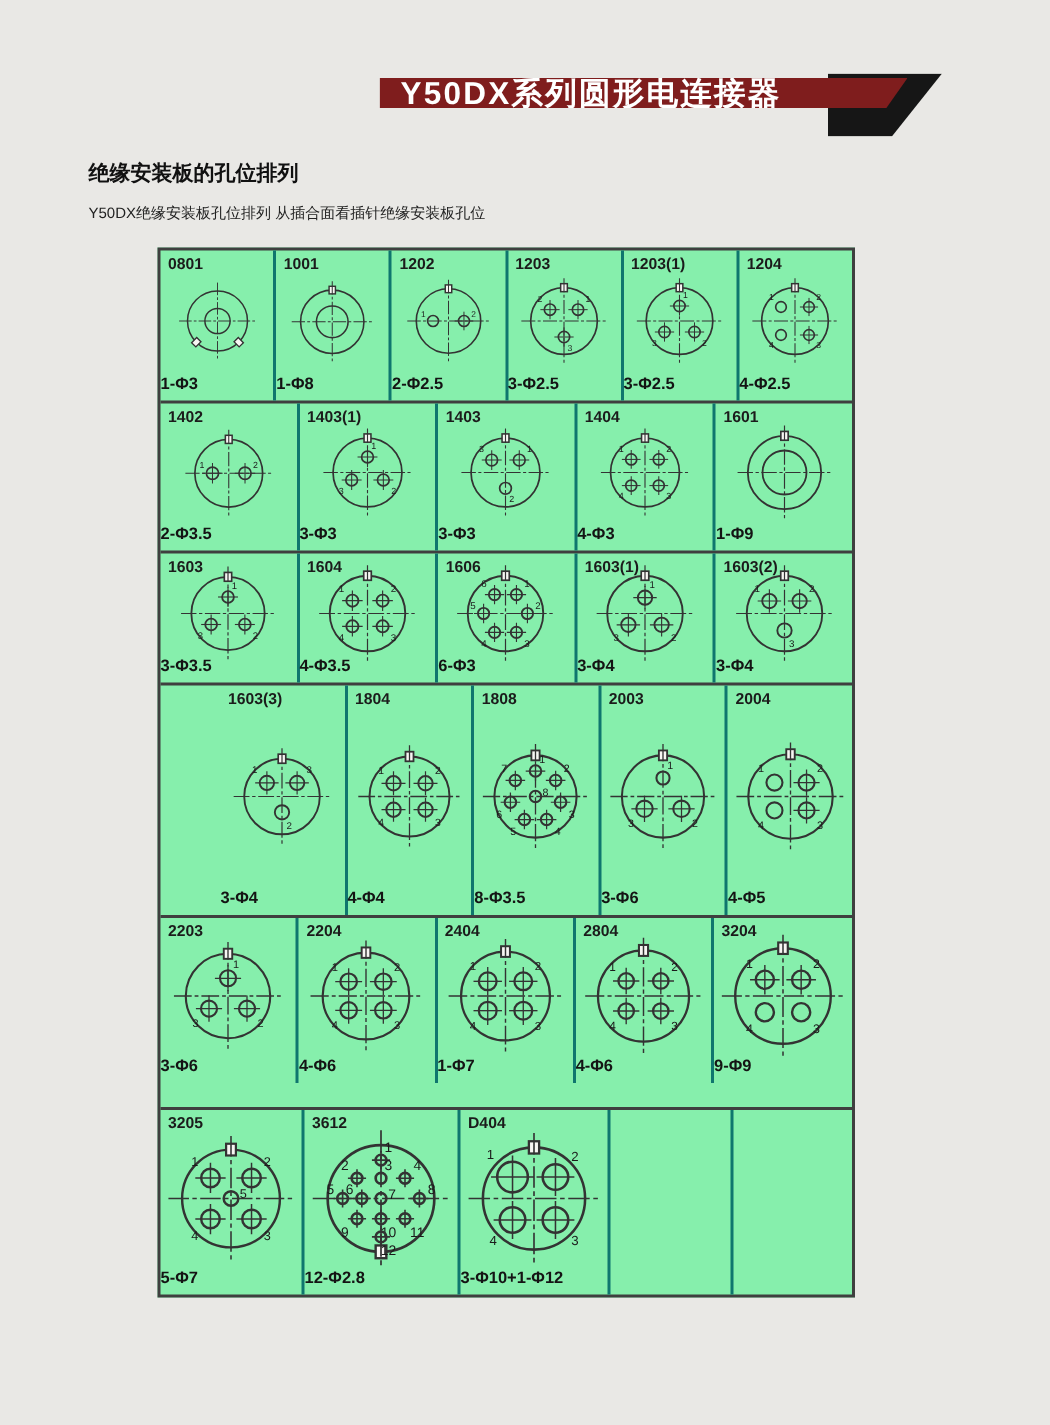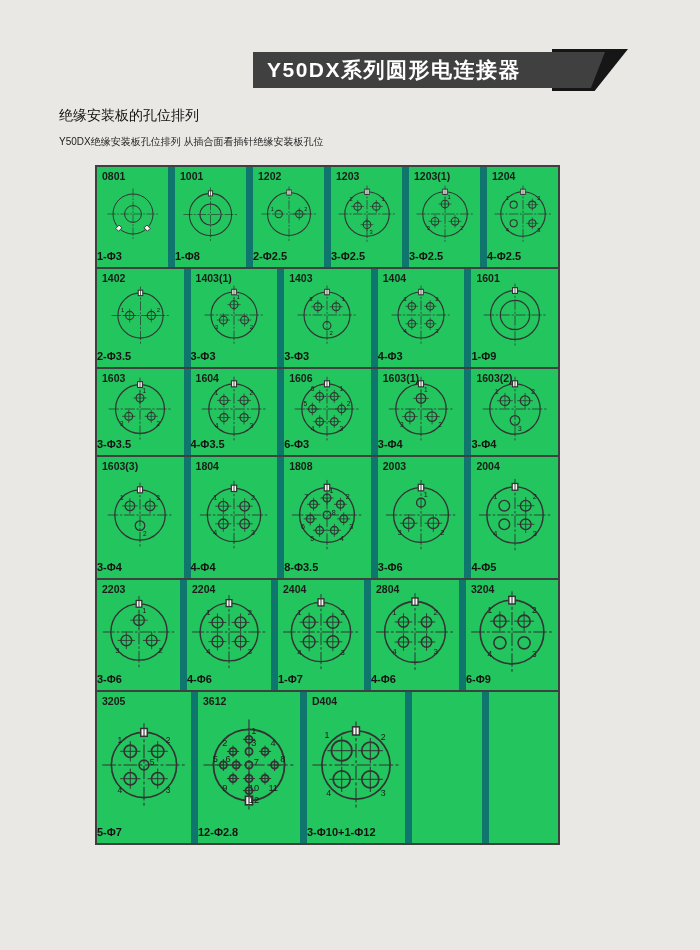--- a/index.html
+++ b/index.html
@@ -2,32 +2,32 @@
 <html><head>
 <meta charset="utf-8">
 <style>
   html,body{margin:0;padding:0;}
   body{font-family:"Liberation Sans","DejaVu Sans",sans-serif;}
   #page{position:relative;width:700px;height:950px;background:#e9e8e5;overflow:hidden;}
 
   
   #banner-tip{position:absolute;left:552px;top:49px;width:76px;height:42px;background:#161616;
     clip-path:polygon(0 0,100% 0,56% 100%,0 100%);}
-  #banner{position:absolute;left:253px;top:52px;width:352px;height:36px;background:#404040;
+  #banner{position:absolute;left:253px;top:52px;width:352px;height:20px;background:#7f1d1d;
     clip-path:polygon(0 0,100% 0,96% 100%,0 100%);display:flex;align-items:center;}
   #banner span{color:#ffffff;font-size:21px;font-weight:700;letter-spacing:1.5px;padding-left:14px;}
 
-  #section-title{position:absolute;left:59px;top:107px;font-size:14px;font-weight:400;color:#111;}
+  #section-title{position:absolute;left:59px;top:107px;font-size:14px;font-weight:700;color:#111;}
   #subtitle{position:absolute;left:59px;top:135px;font-size:10px;color:#222;}
 
   
-  #grid{position:absolute;left:95px;top:165px;width:465px;border:2px solid #3f3f3f;background:#22c55e;box-sizing:border-box;}
+  #grid{position:absolute;left:105px;top:165px;width:465px;border:2px solid #3f3f3f;background:#86efac;box-sizing:border-box;}
   .trow{display:flex;border-top:2px solid #3f3f3f;box-sizing:border-box;}
   .trow:first-child{border-top:none;}
-  .cell{position:relative;flex:1 1 0;border-left:7px solid #0f766e;box-sizing:border-box;
+  .cell{position:relative;flex:1 1 0;border-left:2px solid #0f766e;box-sizing:border-box;
     display:flex;align-items:center;justify-content:center;padding:10px 2px 16px 2px;}
   .cell:first-child{border-left:none;}
   .code{position:absolute;top:3px;left:5px;font-size:10.5px;font-weight:700;color:#1b1b1b;white-space:nowrap;}
   .spec{position:absolute;bottom:5px;left:0;width:100%;text-align:left;font-size:11px;font-weight:700;color:#141414;white-space:nowrap;}
   svg{display:block;}
 </style>
 </head>
 <body>
 
 <div id="page">
@@ -363,21 +363,21 @@
             <line x1="0.09000000000000002" y1="-0.33" x2="0.71" y2="-0.33" stroke="#333333" stroke-width="0.03"></line>
             <line x1="0.4" y1="-0.64" x2="0.4" y2="-0.020000000000000018" stroke="#333333" stroke-width="0.03"></line>
             <circle cx="0.4" cy="-0.33" r="0.19" fill="none" stroke="#333333" stroke-width="0.05"></circle>
             <text x="0.72" y="-0.58" font-size="0.26" text-anchor="middle" fill="#1b1b1b" font-family="&quot;Liberation Sans&quot;,sans-serif">2</text>
             <circle cx="0" cy="0.45" r="0.19" fill="none" stroke="#333333" stroke-width="0.05"></circle>
             <text x="0.192" y="0.88" font-size="0.26" text-anchor="middle" fill="#1b1b1b" font-family="&quot;Liberation Sans&quot;,sans-serif">3</text>
           </svg>
           <div class="spec">3-Φ4</div>
         </div>
       </div>
-      <div class="trow" style="height: 123px;">
+      <div class="trow" style="height: 155px; padding-left: 40px;">
         <div class="cell">
           <div class="code">1603(3)</div>
           <svg viewBox="-1.35 -1.35 2.7 2.7" width="70" height="68">
             <circle cx="0" cy="0" r="1" fill="none" stroke="#333333" stroke-width="0.05"></circle>
             <rect x="-0.1" y="-1.12" width="0.2" height="0.24" fill="#f7f6f3" stroke="#333333" stroke-width="0.045" transform="rotate(0)"></rect>
             <line x1="-1.28" y1="0" x2="1.28" y2="0" stroke="#333333" stroke-width="0.032" stroke-dasharray="0.42 0.07 0.09 0.07"></line>
             <line x1="0" y1="-1.28" x2="0" y2="1.28" stroke="#333333" stroke-width="0.032" stroke-dasharray="0.42 0.07 0.09 0.07"></line>
             <line x1="-0.71" y1="-0.36" x2="-0.09000000000000002" y2="-0.36" stroke="#333333" stroke-width="0.03"></line>
             <line x1="-0.4" y1="-0.6699999999999999" x2="-0.4" y2="-0.04999999999999999" stroke="#333333" stroke-width="0.03"></line>
             <circle cx="-0.4" cy="-0.36" r="0.19" fill="none" stroke="#333333" stroke-width="0.05"></circle>
@@ -614,24 +614,24 @@
             <text x="-0.7" y="-0.59" font-size="0.26" text-anchor="middle" fill="#1b1b1b" font-family="&quot;Liberation Sans&quot;,sans-serif">1</text>
             <line x1="0.07" y1="-0.34" x2="0.69" y2="-0.34" stroke="#333333" stroke-width="0.03"></line>
             <line x1="0.38" y1="-0.65" x2="0.38" y2="-0.030000000000000027" stroke="#333333" stroke-width="0.03"></line>
             <circle cx="0.38" cy="-0.34" r="0.19" fill="none" stroke="#333333" stroke-width="0.05"></circle>
             <text x="0.7" y="-0.59" font-size="0.26" text-anchor="middle" fill="#1b1b1b" font-family="&quot;Liberation Sans&quot;,sans-serif">2</text>
             <circle cx="0.38" cy="0.34" r="0.19" fill="none" stroke="#333333" stroke-width="0.05"></circle>
             <text x="0.7" y="0.7699999999999999" font-size="0.26" text-anchor="middle" fill="#1b1b1b" font-family="&quot;Liberation Sans&quot;,sans-serif">3</text>
             <circle cx="-0.38" cy="0.34" r="0.19" fill="none" stroke="#333333" stroke-width="0.05"></circle>
             <text x="-0.7" y="0.7699999999999999" font-size="0.26" text-anchor="middle" fill="#1b1b1b" font-family="&quot;Liberation Sans&quot;,sans-serif">4</text>
           </svg>
-          <div class="spec">6-Φ9</div>
+          <div class="spec">9-Φ9</div>
         </div>
       </div>
-      <div class="trow" style="height: 153px;">
+      <div class="trow" style="height: 125px; margin-top: 16px;">
         <div class="cell">
           <div class="code">3205</div>
           <svg viewBox="-1.35 -1.35 2.7 2.7" width="90" height="88">
             <circle cx="0" cy="0" r="1" fill="none" stroke="#333333" stroke-width="0.05"></circle>
             <rect x="-0.1" y="-1.12" width="0.2" height="0.24" fill="#f7f6f3" stroke="#333333" stroke-width="0.045" transform="rotate(0)"></rect>
             <line x1="-1.28" y1="0" x2="1.28" y2="0" stroke="#333333" stroke-width="0.032" stroke-dasharray="0.42 0.07 0.09 0.07"></line>
             <line x1="0" y1="-1.28" x2="0" y2="1.28" stroke="#333333" stroke-width="0.032" stroke-dasharray="0.42 0.07 0.09 0.07"></line>
             <line x1="-0.73" y1="-0.42" x2="-0.10999999999999999" y2="-0.42" stroke="#333333" stroke-width="0.03"></line>
             <line x1="-0.42" y1="-0.73" x2="-0.42" y2="-0.10999999999999999" stroke="#333333" stroke-width="0.03"></line>
             <circle cx="-0.42" cy="-0.42" r="0.19" fill="none" stroke="#333333" stroke-width="0.05"></circle>

